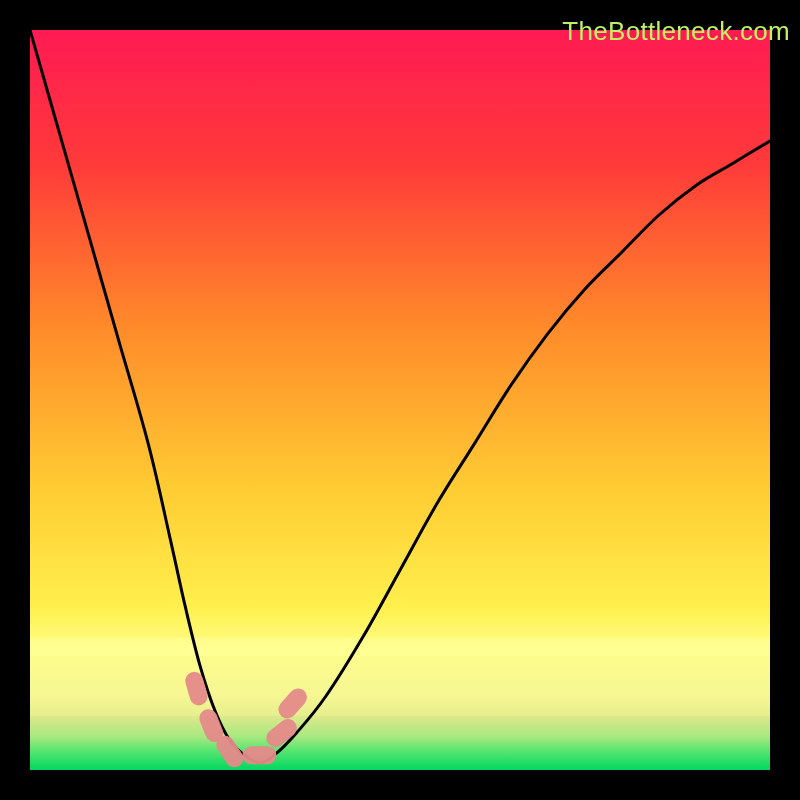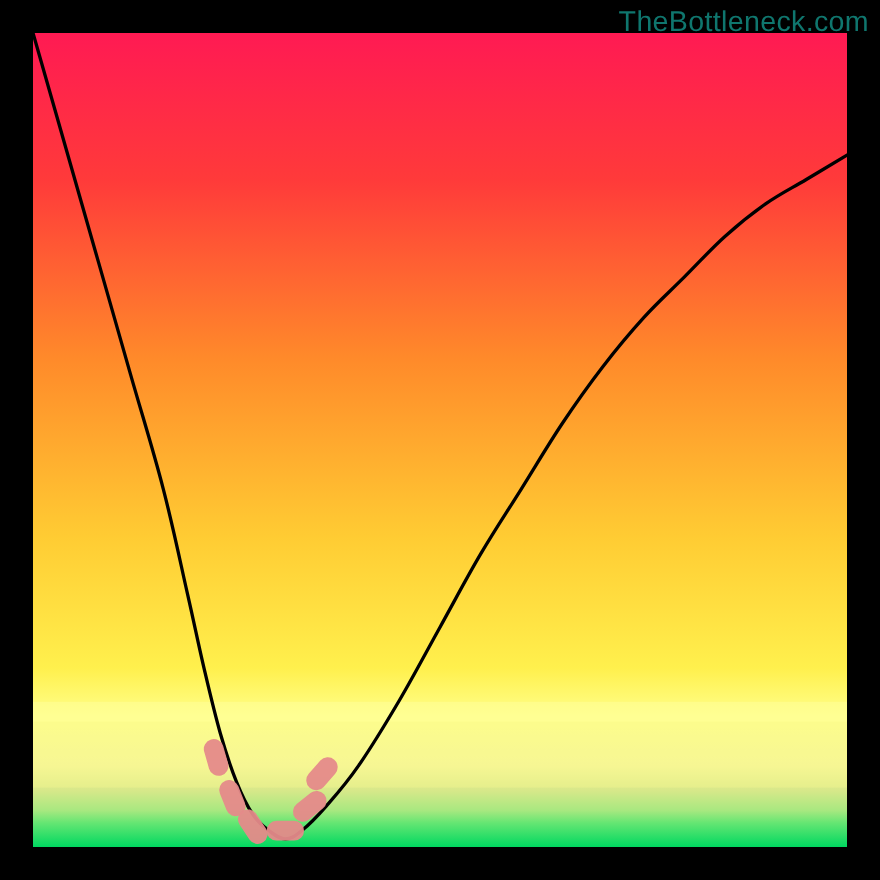--- a/index.html
+++ b/index.html
@@ -11,26 +11,26 @@
     background: #000;
   }
   .frame {
     position: relative;
     width: 800px;
     height: 800px;
     background: #000;
   }
   .watermark {
     position: absolute;
-    top: 4px;
+    top: 16px;
     right: 10px;
     font-family: Arial, Helvetica, sans-serif;
     font-size: 26px;
     font-weight: 500;
-    color: #0f766e;
+    color: #bef264;
     z-index: 10;
     letter-spacing: 0.3px;
   }
   .plot {
     position: absolute;
     left: 30px;
     top: 30px;
     width: 740px;
     height: 740px;
   }

